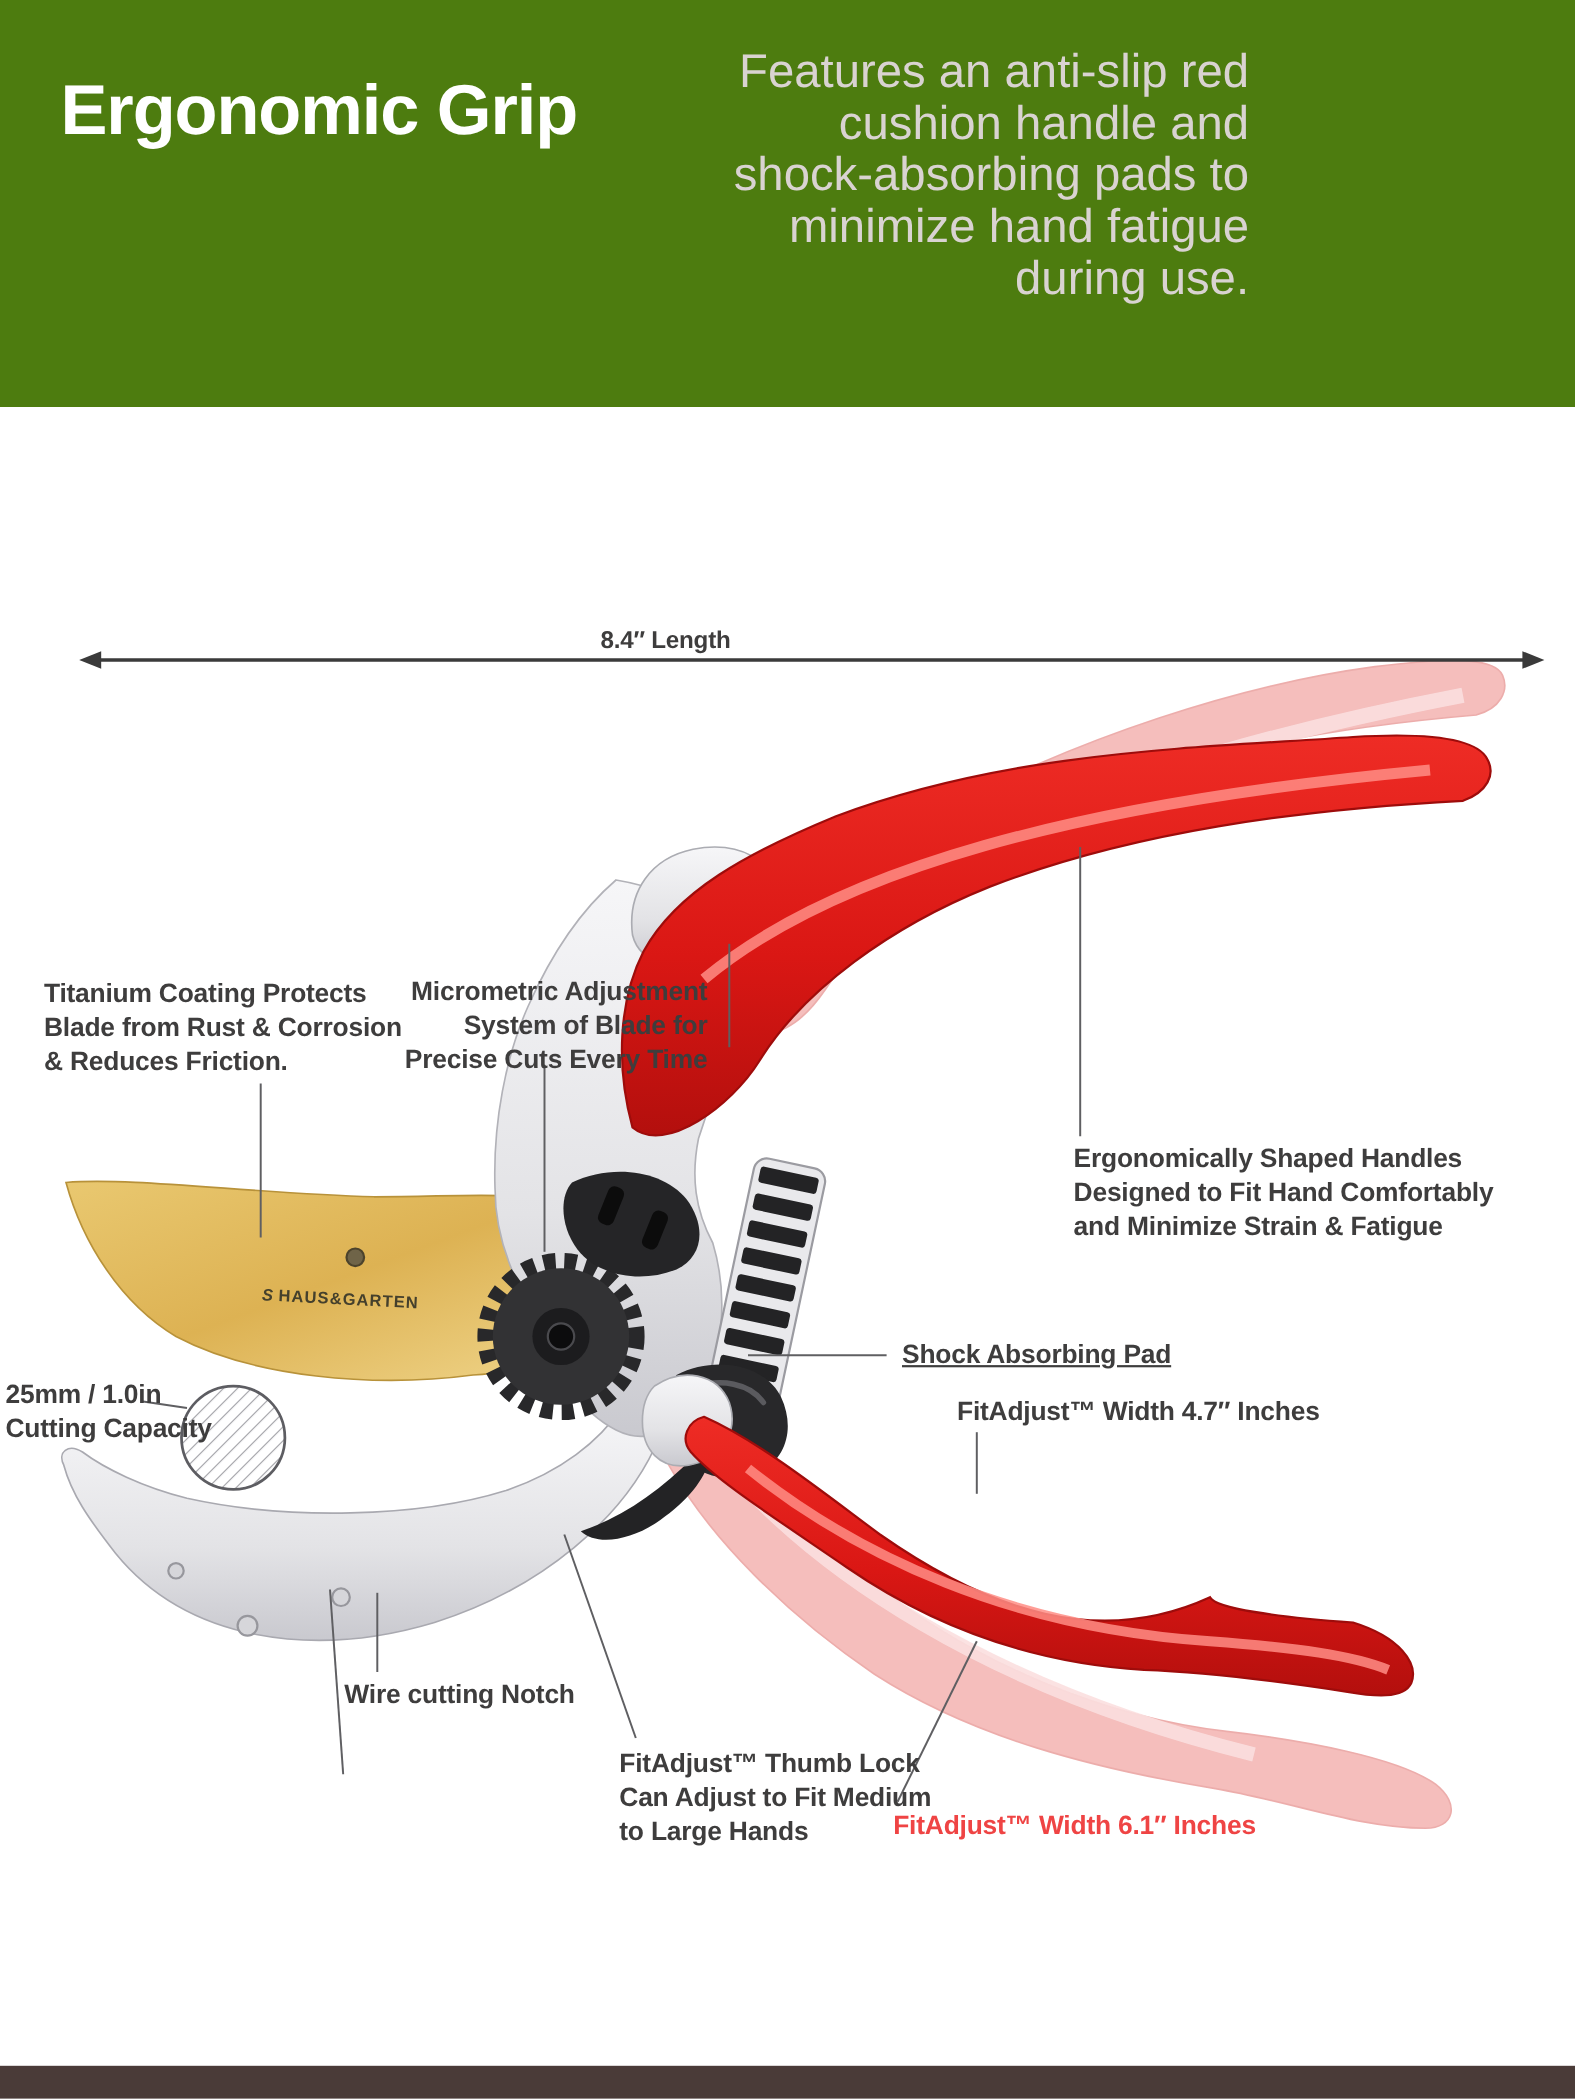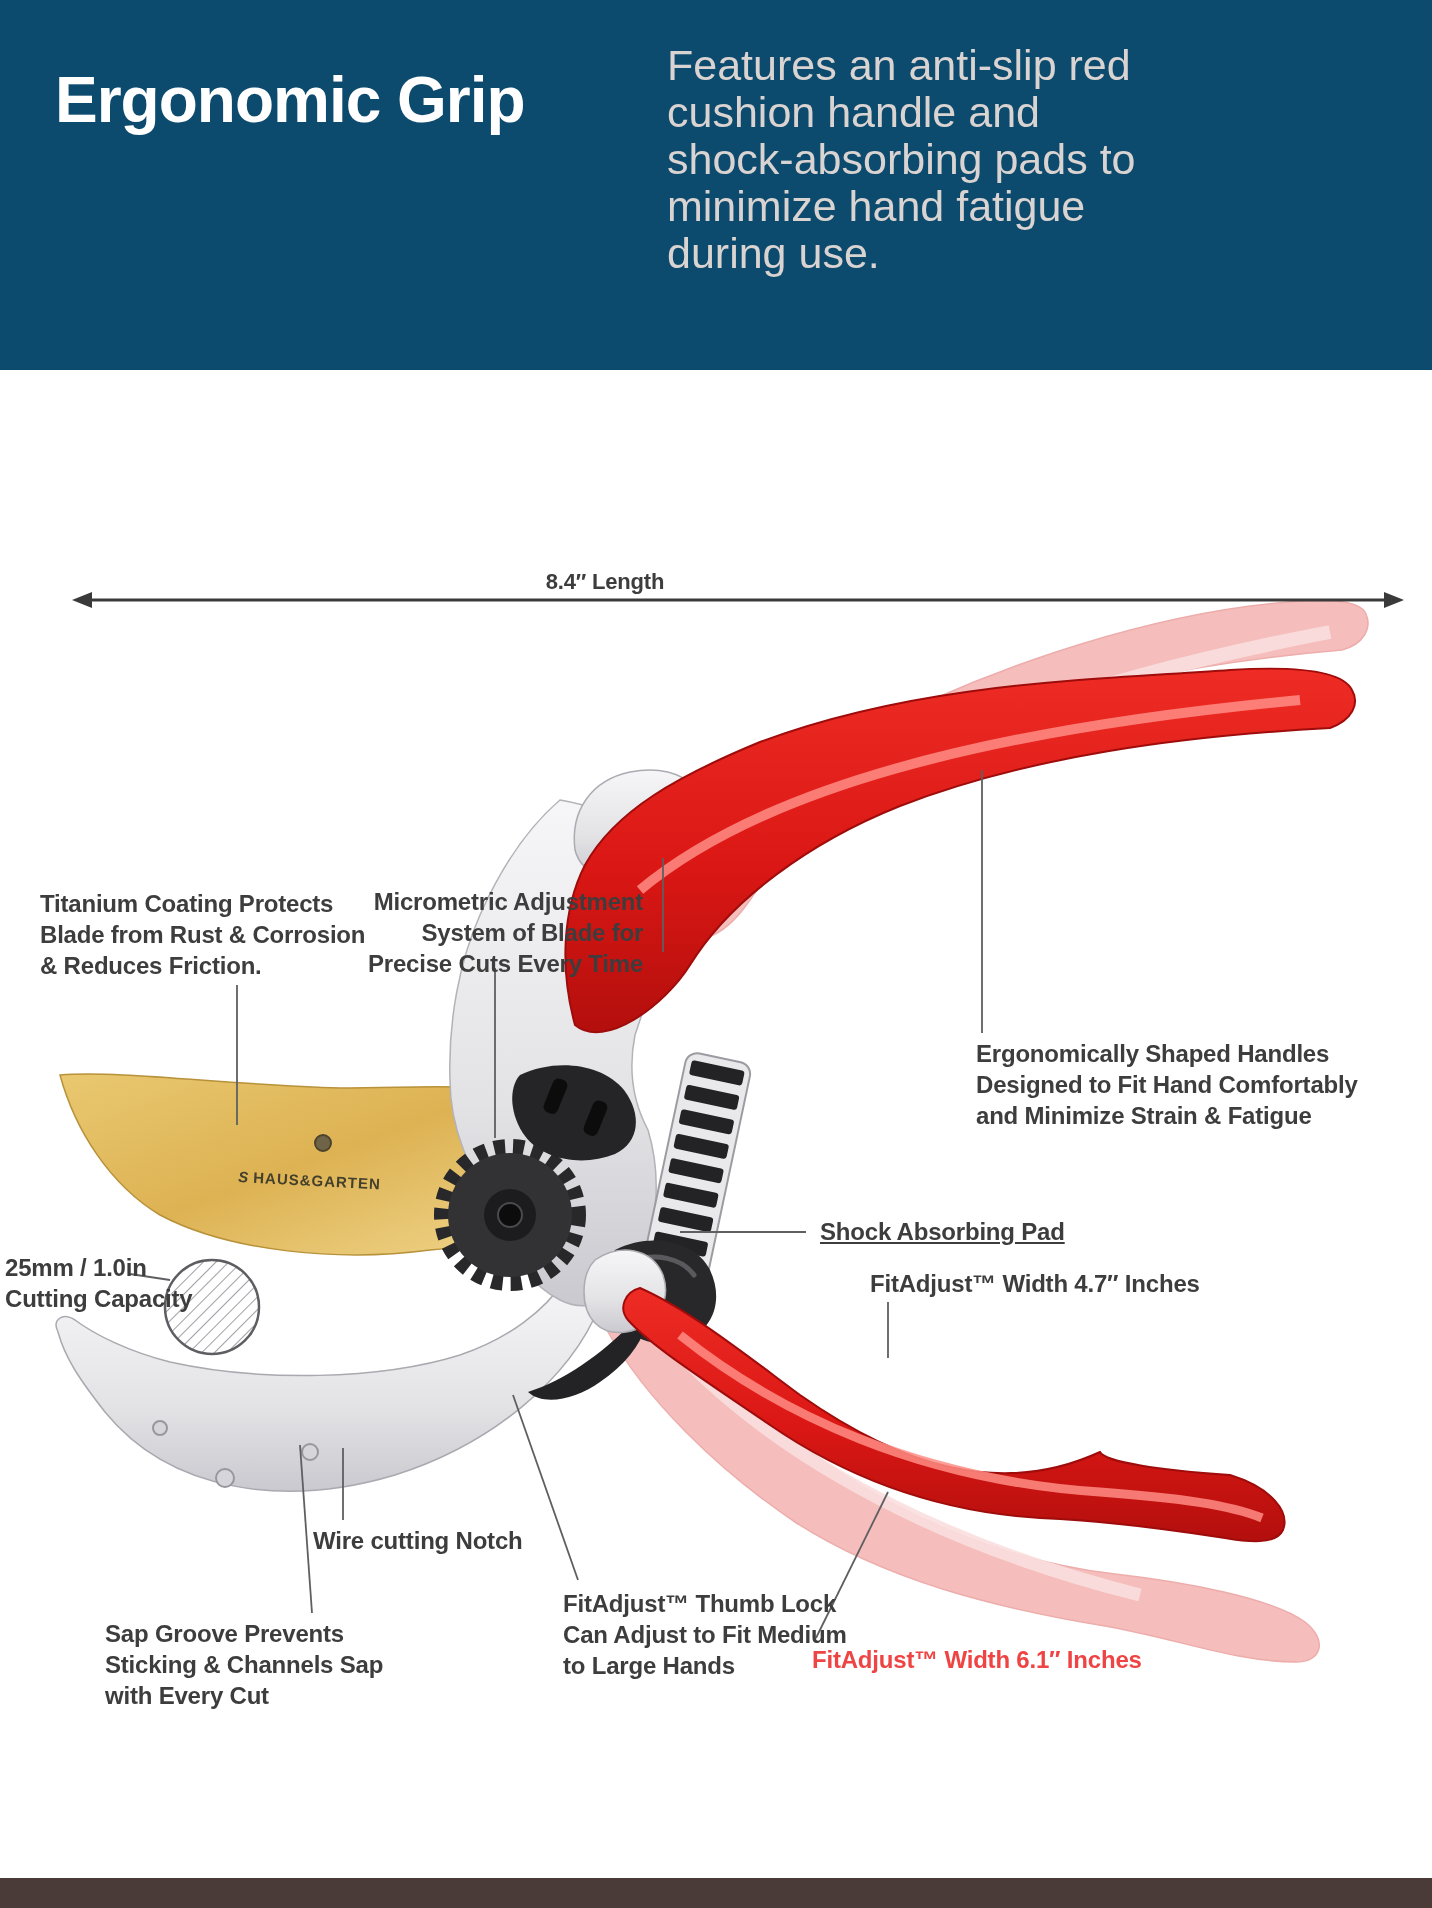--- a/index.html
+++ b/index.html
@@ -9,21 +9,21 @@
   .header p{position:absolute;left:667px;top:42px;margin:0;font-size:43px;line-height:47px;font-weight:400;white-space:pre-line;}
   .stage{position:relative;width:1432px;height:1508px;background:#ffffff;}
   .stage svg{position:absolute;left:0;top:0;}
   .callout{position:absolute;font-size:24px;line-height:31px;font-weight:600;color:#3e3d3d;white-space:pre-line;letter-spacing:-0.2px;}
   .callout.dim{width:330px;text-align:center;font-size:22px;}
   .footer-bar{position:absolute;left:0;bottom:0;width:1432px;height:30px;}
 </style>
 </head>
 <body>
 
-<div class="header" style="background: #0c4a6e;">
+<div class="header" style="background: #4d7c0f; text-align: right;">
   <h1 style="color: rgb(255, 255, 255);">Ergonomic Grip</h1>
   <p style="color: rgb(217, 211, 209);">Features an anti-slip red
 cushion handle and
 shock-absorbing pads to
 minimize hand fatigue
 during use.</p>
 </div>
 
 <div class="stage">
   <svg width="1432" height="1508" viewBox="0 0 1432 1508">
@@ -154,22 +154,19 @@
 Blade from Rust &amp; Corrosion
 &amp; Reduces Friction.</div>
   <div class="callout" style="left: 976px; top: 668px; color: rgb(62, 61, 61);">Ergonomically Shaped Handles
 Designed to Fit Hand Comfortably
 and Minimize Strain &amp; Fatigue</div>
   <div class="callout" style="left: 820px; top: 846px; color: rgb(62, 61, 61); text-decoration: underline;">Shock Absorbing Pad</div>
   <div class="callout" style="left: 870px; top: 898px; color: rgb(62, 61, 61);">FitAdjust™ Width 4.7″ Inches</div>
   <div class="callout" style="left: 5px; top: 882px; color: rgb(62, 61, 61);">25mm / 1.0in
 Cutting Capacity</div>
   <div class="callout" style="left: 313px; top: 1155px; color: rgb(62, 61, 61);">Wire cutting Notch</div>
-  <div class="callout" style="left: 105px; top: 1248px; color: rgb(62, 61, 61);">Sap Groove Prevents
-Sticking &amp; Channels Sap
-with Every Cut</div>
   <div class="callout" style="left: 563px; top: 1218px; color: rgb(62, 61, 61);">FitAdjust™ Thumb Lock
 Can Adjust to Fit Medium
 to Large Hands</div>
   <div class="callout" style="left: 812px; top: 1274px; color: #ef4444;">FitAdjust™ Width 6.1″ Inches</div>
 </div>
 
 <div class="footer-bar" style="background: rgb(74, 59, 56);"></div>
 
 </body></html>

